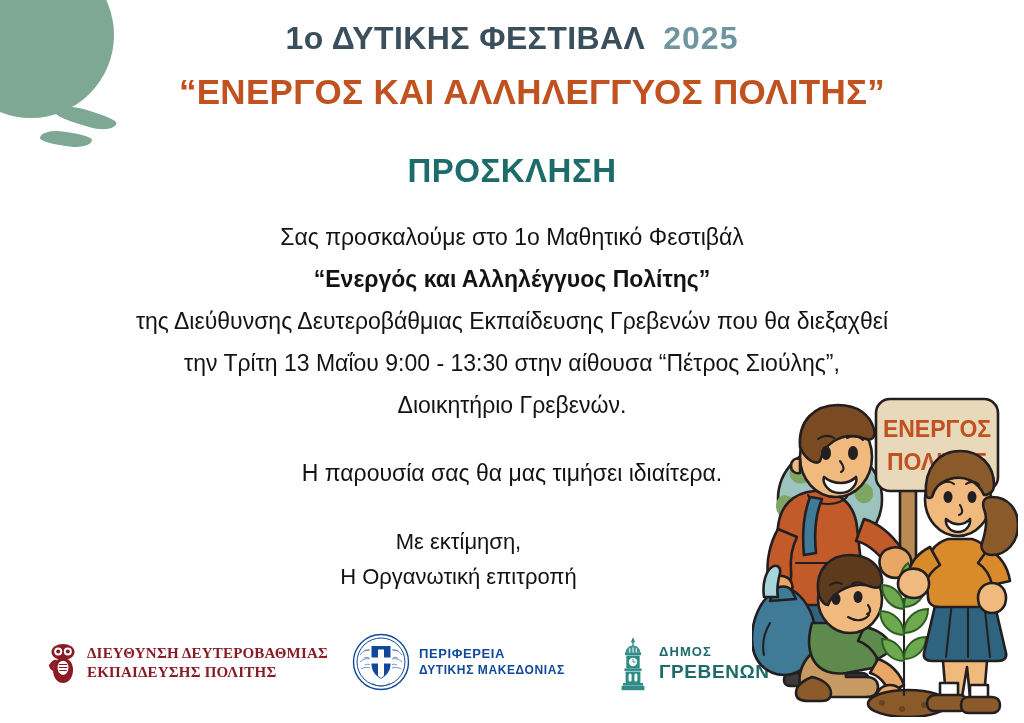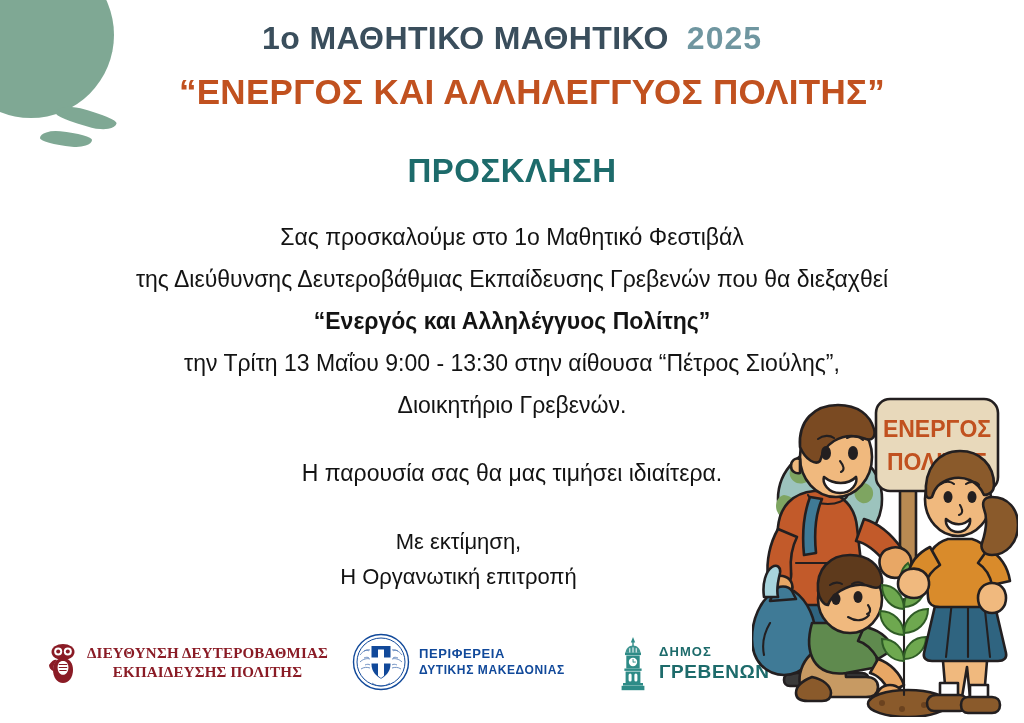--- a/index.html
+++ b/index.html
@@ -78,21 +78,21 @@
   
   .footer{
     position:absolute;left:0;bottom:14px;width:1024px;height:80px;
   }
   .logo{position:absolute;display:flex;align-items:center;}
   .logo-mark{flex:0 0 auto;display:block;}
   .logo-text{margin-left:9px;line-height:1.25;}
   .logo-text .l1,.logo-text .l2{display:block;white-space:nowrap;}
 
   .logo-dide{left:48px;top:12px;}
-  .logo-dide .logo-text{color:#8a1b25;font-family:"Liberation Serif",serif;font-weight:bold;text-align:center;}
+  .logo-dide .logo-text{color:#8a1b25;font-family:"Liberation Serif",serif;font-weight:bold;}
   .logo-dide .l1,.logo-dide .l2{font-size:15px;letter-spacing:.2px;}
 
   .logo-periferia{left:352px;top:4px;}
   .logo-periferia .logo-text{color:#11499a;font-weight:bold;}
   .logo-periferia .l1{font-size:13px;letter-spacing:.6px;}
   .logo-periferia .l2{font-size:12px;letter-spacing:.6px;}
 
   .logo-dimos{left:616px;top:8px;}
   .logo-dimos .logo-text{color:#1d6b6b;font-weight:bold;}
   .logo-dimos .l1{font-size:13px;letter-spacing:1.1px;}
@@ -108,31 +108,31 @@
 </head>
 <body>
 
 <div id="poster">
 
   <div class="deco-circle"></div>
   <div class="deco-leaf a"></div>
   <div class="deco-leaf b"></div>
 
   <div class="title-row">
-    <span class="title-main">1ο ΜΑΘΗΤΙΚΟ ΜΑΘΗΤΙΚΟ</span><span class="title-year">2025</span>
+    <span class="title-main">1ο ΔΥΤΙΚΗΣ ΦΕΣΤΙΒΑΛ</span><span class="title-year">2025</span>
   </div>
 
   <div class="subtitle">“ΕΝΕΡΓΟΣ ΚΑΙ ΑΛΛΗΛΕΓΓΥΟΣ ΠΟΛΙΤΗΣ”</div>
 
   <div class="invite-heading">ΠΡΟΣΚΛΗΣΗ</div>
 
   <div class="body-block">
     <div class="body-line">Σας προσκαλούμε στο 1ο Μαθητικό Φεστιβάλ</div>
+    <div class="body-line bold">“Ενεργός και Αλληλέγγυος Πολίτης”</div>
     <div class="body-line">της Διεύθυνσης Δευτεροβάθμιας Εκπαίδευσης Γρεβενών που θα διεξαχθεί</div>
-    <div class="body-line bold">“Ενεργός και Αλληλέγγυος Πολίτης”</div>
     <div class="body-line">την Τρίτη 13 Μαΐου 9:00 - 13:30 στην αίθουσα “Πέτρος Σιούλης”,</div>
     <div class="body-line">Διοικητήριο Γρεβενών.</div>
     <div class="body-gap"></div>
     <div class="body-line">Η παρουσία σας θα μας τιμήσει ιδιαίτερα.</div>
   </div>
 
   <div class="closing-block">
     <div class="closing-line">Με εκτίμηση,</div>
     <div class="closing-line">Η Οργανωτική επιτροπή</div>
   </div>

